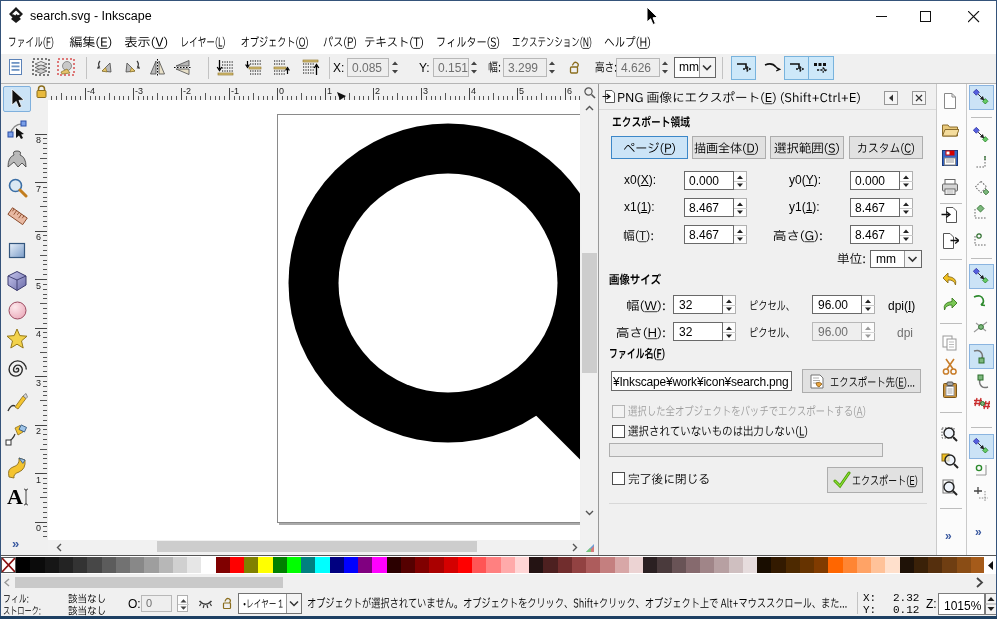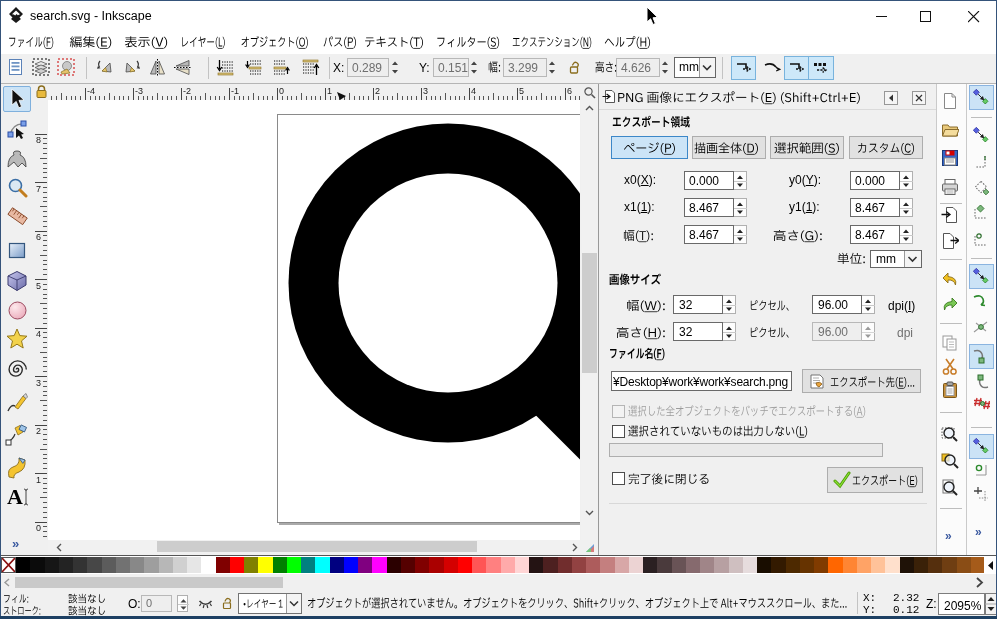--- a/index.html
+++ b/index.html
@@ -136,21 +136,21 @@
         <line x1="2" y1="9" x2="13" y2="9"></line>
         <line x1="2" y1="12" x2="13" y2="12"></line>
         <line x1="2" y1="15" x2="13" y2="15"></line>
       </g>
  <rect x="2" y="2" width="15" height="2" fill="#d8c27a" stroke="#8a6d1d" stroke-width="0.6"></rect>
  <path d="M15.5 17 L15.5 8 M13.2 10 L15.5 6.5 L17.8 10" fill="none" stroke="#000" stroke-width="1.3"></path>
 </svg>
 <div class="sep-v" style="left:329px;top:57px;height:22px"></div>
 <div class="txt" style="left:333px;top:61px;font-size:12px">X:</div>
 <div class="dfield" style="left:347px;top:58px;width:42px;height:19px">
-      <span class="gnum" style="position:absolute;left:4px;top:2px">0.289</span>
+      <span class="gnum" style="position:absolute;left:4px;top:2px">0.085</span>
     </div>
 <svg class="abs" style="left:390px;top:58px" width="10" height="19" viewBox="0 0 10 19">
       <path d="M2 7 L5 3.6 L8 7 Z M2 12 L5 15.4 L8 12 Z" fill="#444"></path>
     </svg>
 <div class="txt" style="left:419px;top:61px;font-size:12px">Y:</div>
 <div class="dfield" style="left:433px;top:58px;width:36px;height:19px">
       <span class="gnum" style="position:absolute;left:4px;top:2px">0.151</span>
     </div>
 <svg class="abs" style="left:469px;top:58px" width="10" height="19" viewBox="0 0 10 19">
       <path d="M2 7 L5 3.6 L8 7 Z M2 12 L5 15.4 L8 12 Z" fill="#444"></path>
@@ -676,21 +676,21 @@
     </div>
 <div class="spin" style="left:862px;top:322px;width:13px;height:19px">
       <svg width="13" height="19" viewBox="0 0 13 19">
         <path d="M3 7 L6 3.6 L9 7 Z M3 11.5 L6 14.9 L9 11.5 Z" fill="#9a9a9a"></path>
         <line x1="0" y1="9.5" x2="13" y2="9.5" stroke="#d5d5d5"></line>
       </svg>
     </div>
 <div class="txt gnum" style="left:897px;top:326px">dpi</div>
 
 <div class="field" style="left:611px;top:371px;width:181px;height:20px;overflow:hidden">
-      <span class="num abs" style="left:1px;top:3px;letter-spacing:-0.2px">¥Desktop¥work¥work¥search.png</span>
+      <span class="num abs" style="left:1px;top:3px;letter-spacing:-0.2px">¥Inkscape¥work¥icon¥search.png</span>
     </div>
 <div class="btn" style="left:802px;top:369px;width:119px;height:24px"></div>
 <svg class="abs" style="left:809px;top:373px" width="17" height="17" viewBox="0 0 17 17">
  <path d="M2 2 H11 L14 5 V15 H2 Z" fill="#fff" stroke="#666" stroke-width="0.9"></path>
  <path d="M4 5 H10 M4 7.5 H11 M4 10 H11" stroke="#999" stroke-width="0.8"></path>
  <path d="M7 10 Q11 8 13 11 L10 14 Q7 13 7 10" fill="#e8a33c" stroke="#8a5d1d" stroke-width="0.8"></path>
 </svg>
 
 <div class="cb" style="left:612px;top:405px;border-color:#b5b5b5;background:#f3f3f3"></div>
 
@@ -976,21 +976,21 @@
       <path d="M2 1.5 L6 5.5 L10 1.5" fill="none" stroke="#333" stroke-width="1.5"></path>
     </svg>
 
 <div class="sep-v" style="left:857px;top:592px;height:22px"></div>
 <div class="txt" style="left:863px;top:592px;font-size:11px;font-family:'Liberation Mono',monospace">X:</div>
 <div class="txt" style="left:863px;top:604px;font-size:11px;font-family:'Liberation Mono',monospace">Y:</div>
 <div class="txt" style="left:893px;top:592px;font-size:11px;font-family:'Liberation Mono',monospace">2.32</div>
 <div class="txt" style="left:893px;top:604px;font-size:11px;font-family:'Liberation Mono',monospace">0.12</div>
 <div class="txt" style="left:926px;top:597px;font-size:12px">Z:</div>
 <div class="abs" style="left:938px;top:593px;width:47px;height:22px;background:#fff;border:1px solid #7d7d7d"></div>
-<div class="txt" style="left:944px;top:599px;font-size:12px">2095%</div>
+<div class="txt" style="left:944px;top:599px;font-size:12px">1015%</div>
 <div class="abs" style="left:985px;top:593px;width:12px;height:22px;background:#f2f2f2;border:1px solid #7d7d7d"></div>
 <svg class="abs" style="left:985px;top:593px" width="12" height="22" viewBox="0 0 12 22">
       <path d="M2.5 8 L6 4 L9.5 8 Z M2.5 14 L6 18 L9.5 14 Z" fill="#222"></path>
       <line x1="0" y1="11" x2="12" y2="11" stroke="#aaa"></line>
     </svg>
 
 <svg style="position:absolute;left:0;top:0;z-index:60;pointer-events:none" width="997" height="619">
       <defs>
         <path id="g0" d="M132 715H834Q830 515 776.0 372.5Q722 230 608.5 135.0Q495 40 313 -10L280 61Q442 106 542.5 183.0Q643 260 692.5 372.5Q742 485 753 643H132Z"></path>
         <path id="g1" d="M532 278Q612 317 667.0 369.5Q722 422 749 484H180V551H821V491Q793 409 729.0 339.5Q665 270 573 221ZM221 -1Q301 31 348.5 67.5Q396 104 418.0 153.5Q440 203 440 274V404H508V271Q508 150 448.5 71.5Q389 -7 256 -63Z"></path>

